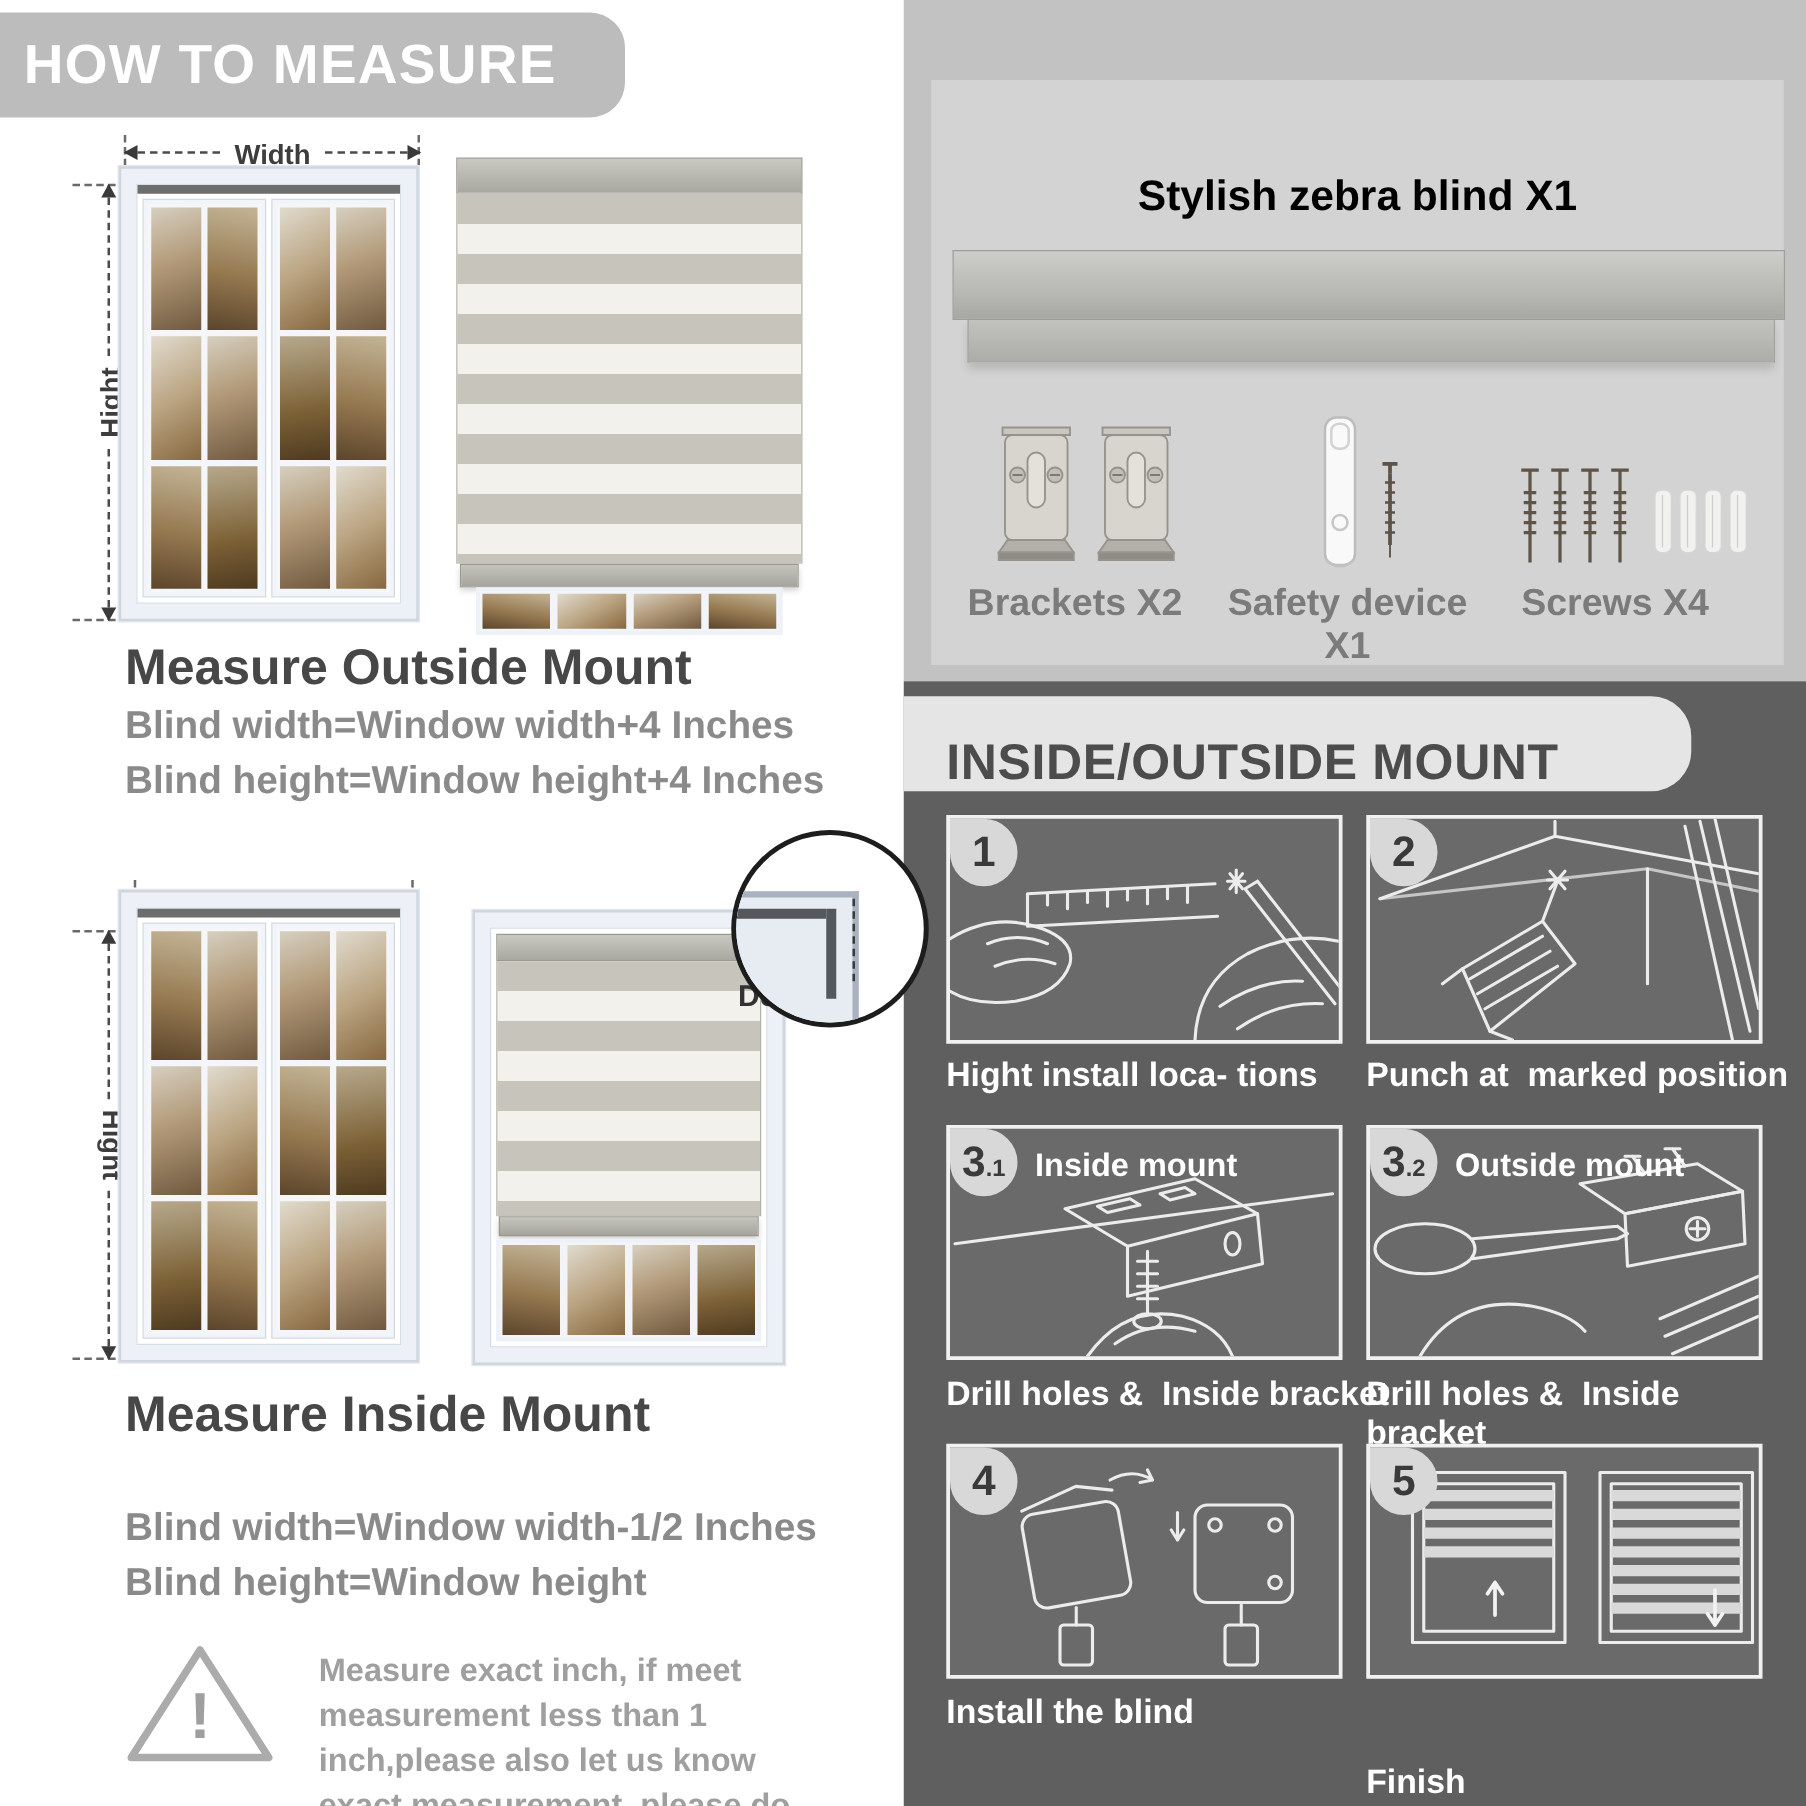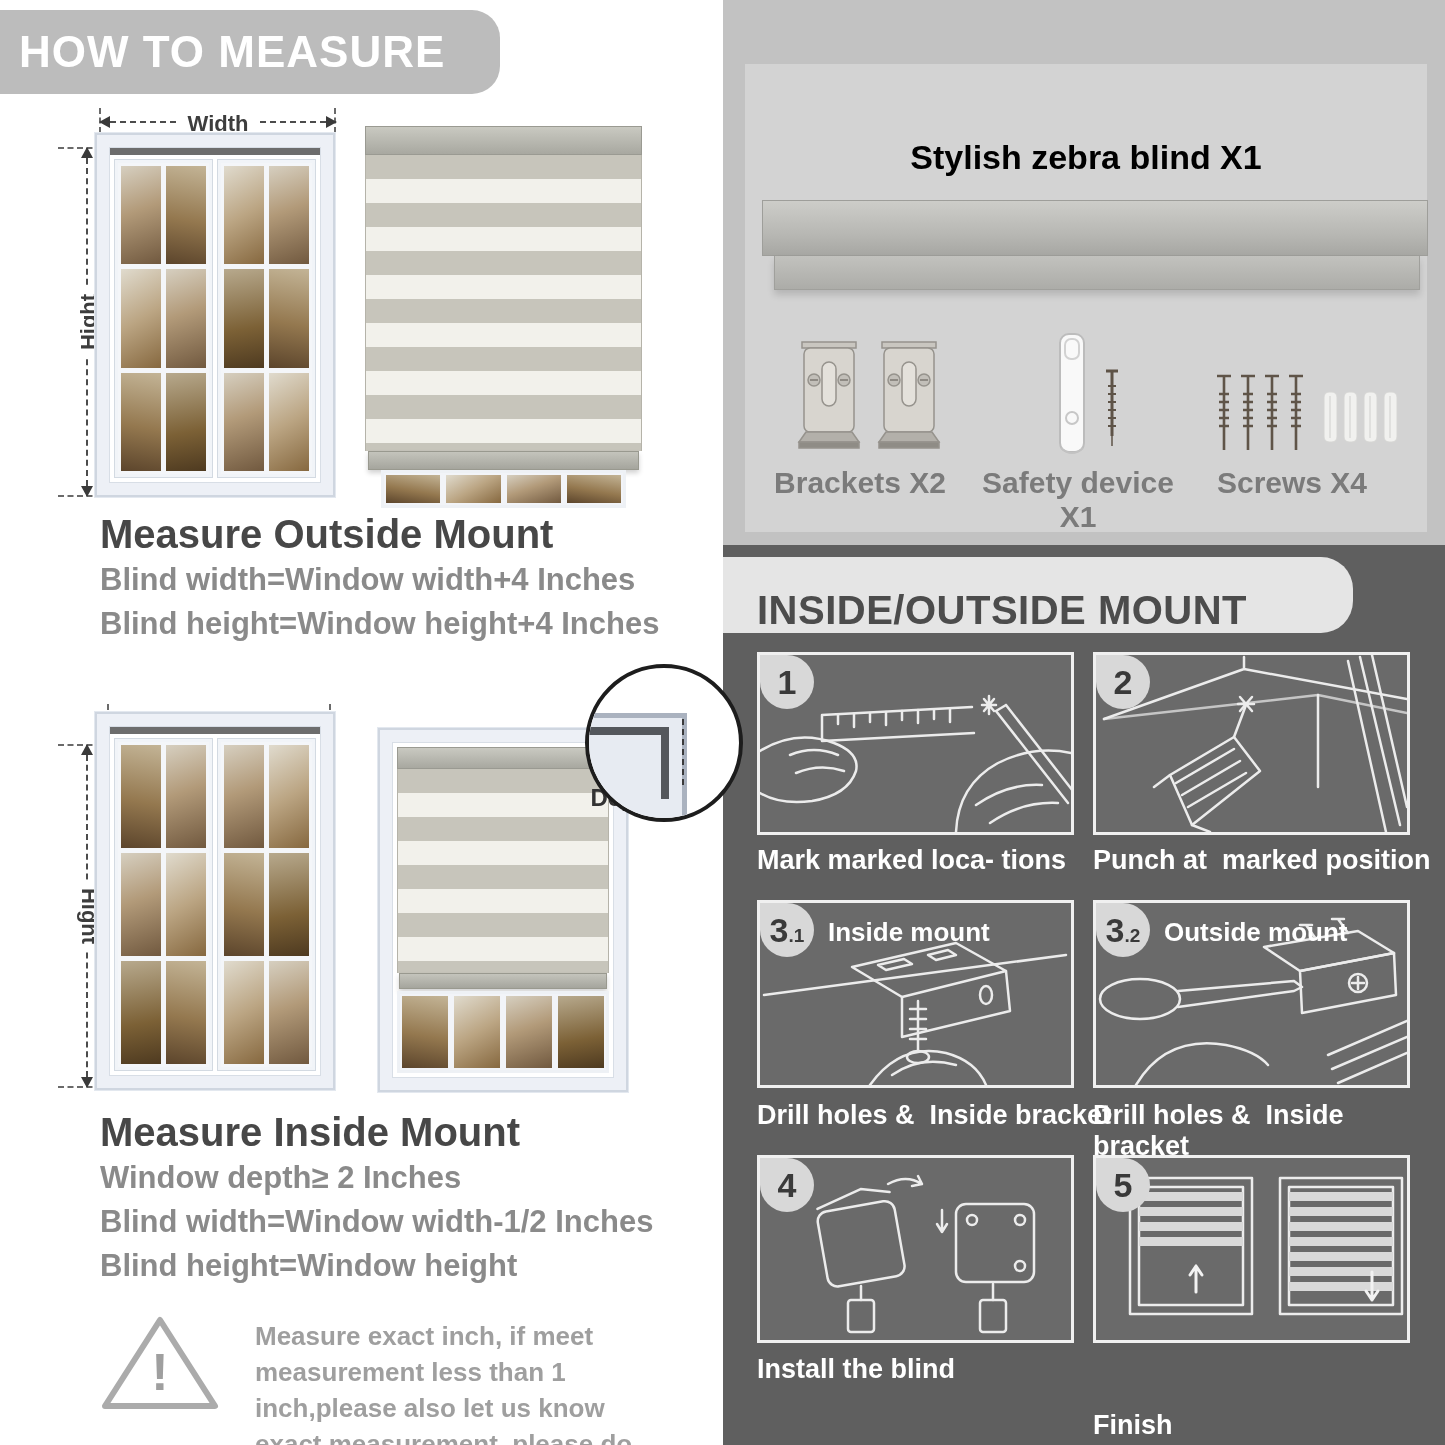--- a/index.html
+++ b/index.html
@@ -209,21 +209,20 @@
 
   <div class="abs mag" style="left:585px;top:664px;width:150px;height:150px;">
     <div class="mag-light"></div>
     <div class="mag-dark-h"></div>
     <div class="mag-dark-v"></div>
     <div class="mag-dash"></div>
   </div>
   <div class="abs depth-label" style="left:565px;top:784px;width:170px;">Depth ≥ 2"</div>
 
   <div class="abs m-title" style="left:100px;top:1110px;">Measure Inside Mount</div>
-  <div class="abs m-line" style="left:100px;top:1160px;">Window depth≥ 2 Inches</div>
   <div class="abs m-line" style="left:100px;top:1204px;">Blind width=Window width-1/2 Inches</div>
   <div class="abs m-line" style="left:100px;top:1248px;">Blind height=Window height</div>
 
   <svg class="abs" style="left:95px;top:1312px;" width="130" height="102" viewBox="0 0 130 102">
     <path d="M65 8 L120 94 L10 94 Z" fill="none" stroke="#ababab" stroke-width="6" stroke-linejoin="round"></path>
     <text x="65" y="78" text-anchor="middle" font-size="52" font-weight="bold" fill="#9f9f9f" font-family="Liberation Sans, sans-serif">!</text>
   </svg>
   <div class="abs warn-text" style="left:255px;top:1318px;width:400px;">Measure exact inch, if meet measurement less than 1 inch,please also let us know exact measurement, please do not leave it</div>
 
 
@@ -311,21 +310,21 @@
         <path d="M78,60 v9 M94,59 v13 M110,58 v9 M126,57 v13 M142,56 v9 M158,55 v13 M174,55 v9 M190,54 v13"></path>
         <path d="M224,44 l10,12 M234,44 l-10,12 M222,50 h14 M229,41 v18"></path>
         <path d="M236,56 L308,148 M246,50 L316,140 M236,56 L246,50"></path>
         <path d="M0,96 Q36,74 74,88 Q100,98 96,116 Q88,140 52,146 Q20,150 0,138"></path>
         <path d="M30,100 Q54,90 78,100 M36,118 Q60,108 84,116"></path>
         <path d="M196,177 Q198,130 238,108 Q274,90 311,98"></path>
         <path d="M216,150 Q248,128 282,130 M230,168 Q262,146 298,148"></path>
       </g>
     </svg>
   </div>
-  <div class="cap" style="left:757px;top:845px;">Mark marked loca- tions</div>
+  <div class="cap" style="left:757px;top:845px;">Hight install loca- tions</div>
 
   <div class="abs tile" style="left:1093px;top:652px;width:317px;height:183px;">
     <div class="badge">
       <span class="n">2</span>
     </div>
     <svg class="art" viewBox="0 0 311 177">
       <g stroke="#ececec" stroke-width="2.5" fill="none" stroke-linecap="round" stroke-linejoin="round">
         <path d="M8,64 L148,14 L311,44 M148,14 L148,2"></path>
         <path d="M8,64 L222,40 L311,58" opacity="0.7"></path>
         <path d="M222,40 L222,132"></path>

